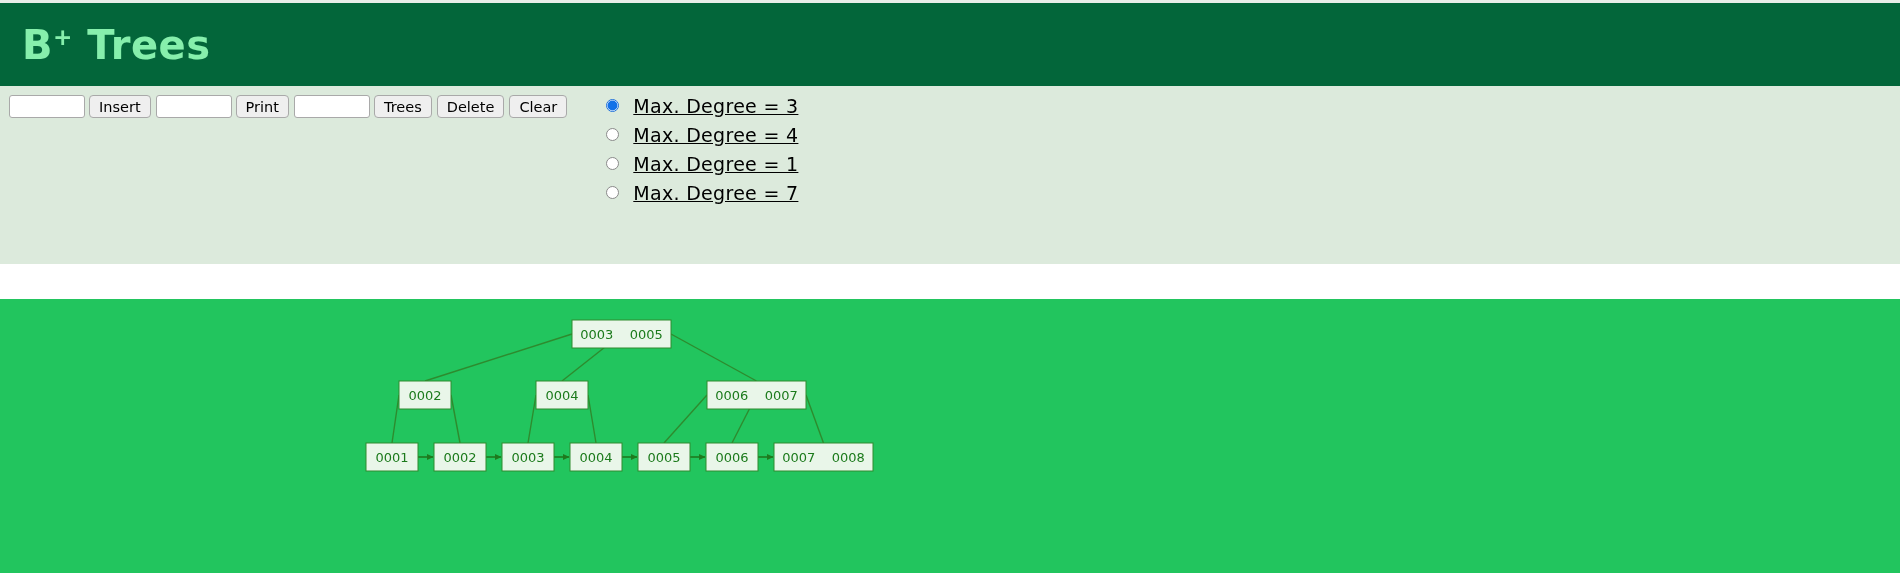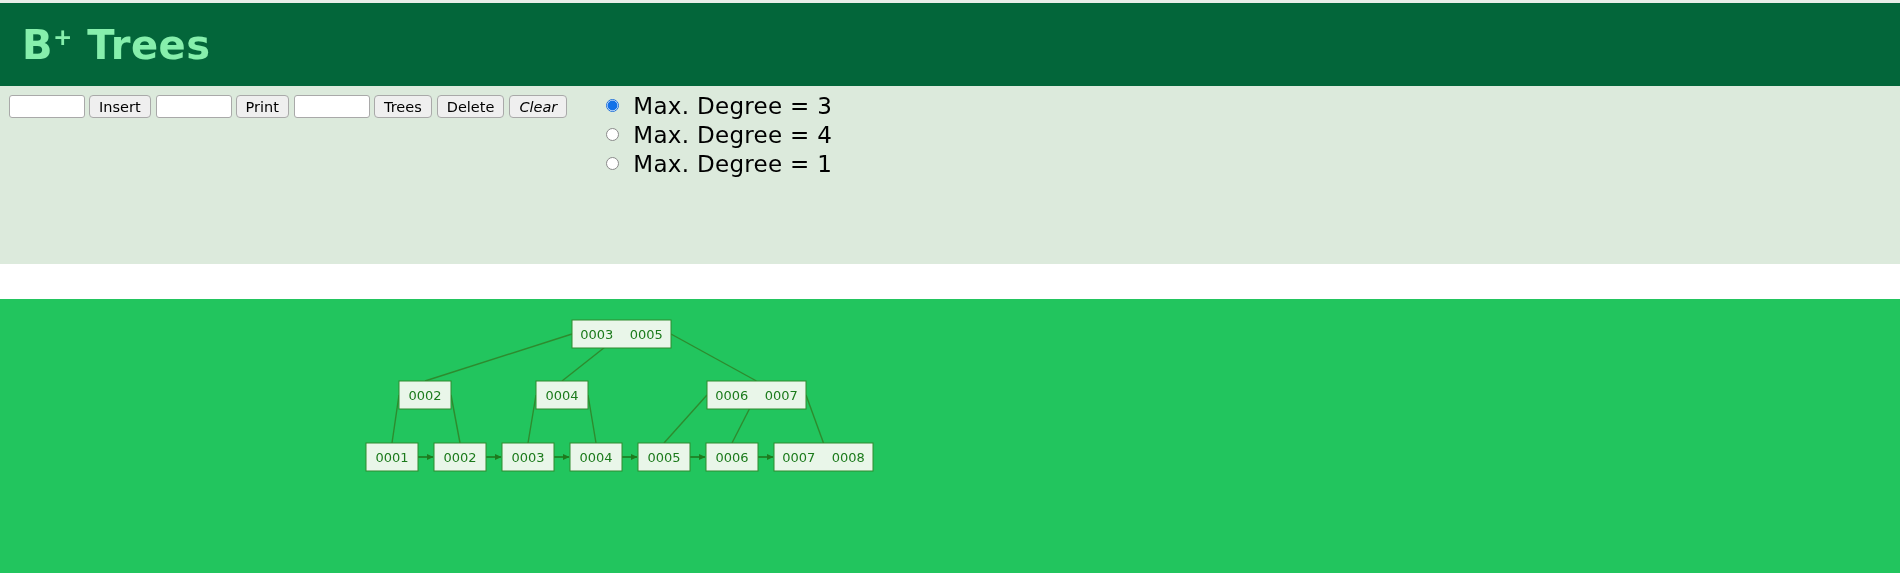--- a/index.html
+++ b/index.html
@@ -75,21 +75,21 @@
     background: #efefef;
     font-family: "DejaVu Sans", sans-serif;
     font-size: 14.5px;
     color: #000000;
     padding: 0 9px;
     margin-right: 5px;
     cursor: pointer;
     line-height: 20px;
     white-space: nowrap;
   }
-  .ctrl-btn:last-of-type { margin-right: 0; font-style: italic; }
+  .ctrl-btn:last-of-type { margin-right: 0; }
 
   
   .radio-group {
     margin-left: 39px;
     margin-top: -4px;
   }
   .radio-row {
     display: flex;
     align-items: center;
     height: 29px;
@@ -115,26 +115,27 @@
     position: absolute;
     left: 2px;
     top: 2px;
     width: 7px;
     height: 7px;
     border-radius: 50%;
     background: #1472e8;
     box-shadow: 0 0 0 1.5px #1472e8;
   }
   .radio-label {
-    font-size: 23px;
+    font-size: 19px;
     color: #000000;
     font-family: "DejaVu Sans", sans-serif;
     white-space: nowrap;
     letter-spacing: 0.3px;
     cursor: pointer;
+    text-decoration: underline;
   }
 
   
   .canvas-area {
     position: relative;
     background: #22c55e;
     height: 334px;
     overflow: hidden;
     margin-top: 35px;
   }
@@ -178,20 +179,24 @@
         <span class="radio-dot checked"></span>
         <span class="radio-label">Max. Degree = 3</span>
       </div>
       <div class="radio-row">
         <span class="radio-dot"></span>
         <span class="radio-label">Max. Degree = 4</span>
       </div>
       <div class="radio-row">
         <span class="radio-dot"></span>
         <span class="radio-label">Max. Degree = 1</span>
+      </div>
+      <div class="radio-row">
+        <span class="radio-dot"></span>
+        <span class="radio-label">Max. Degree = 7</span>
       </div>
     </div>
 
   </div>
 </div>
 
 <div class="canvas-area">
   <svg class="tree-svg" id="tree-svg" width="1900" height="334">
     <defs>
       <marker id="arrowhead" markerWidth="7" markerHeight="7" refX="6" refY="3.2" orient="auto" markerUnits="userSpaceOnUse">

